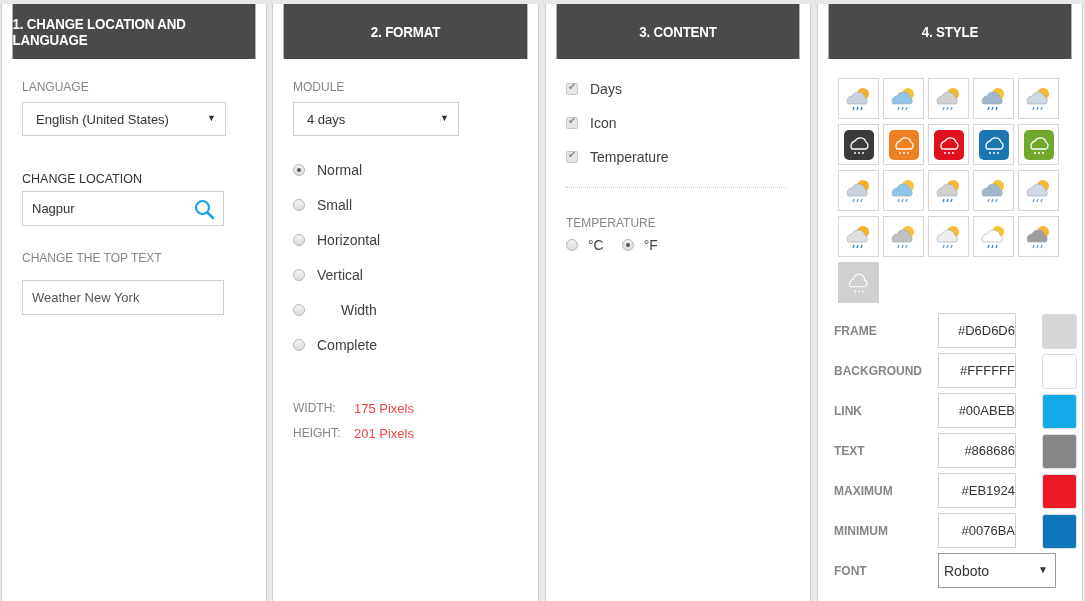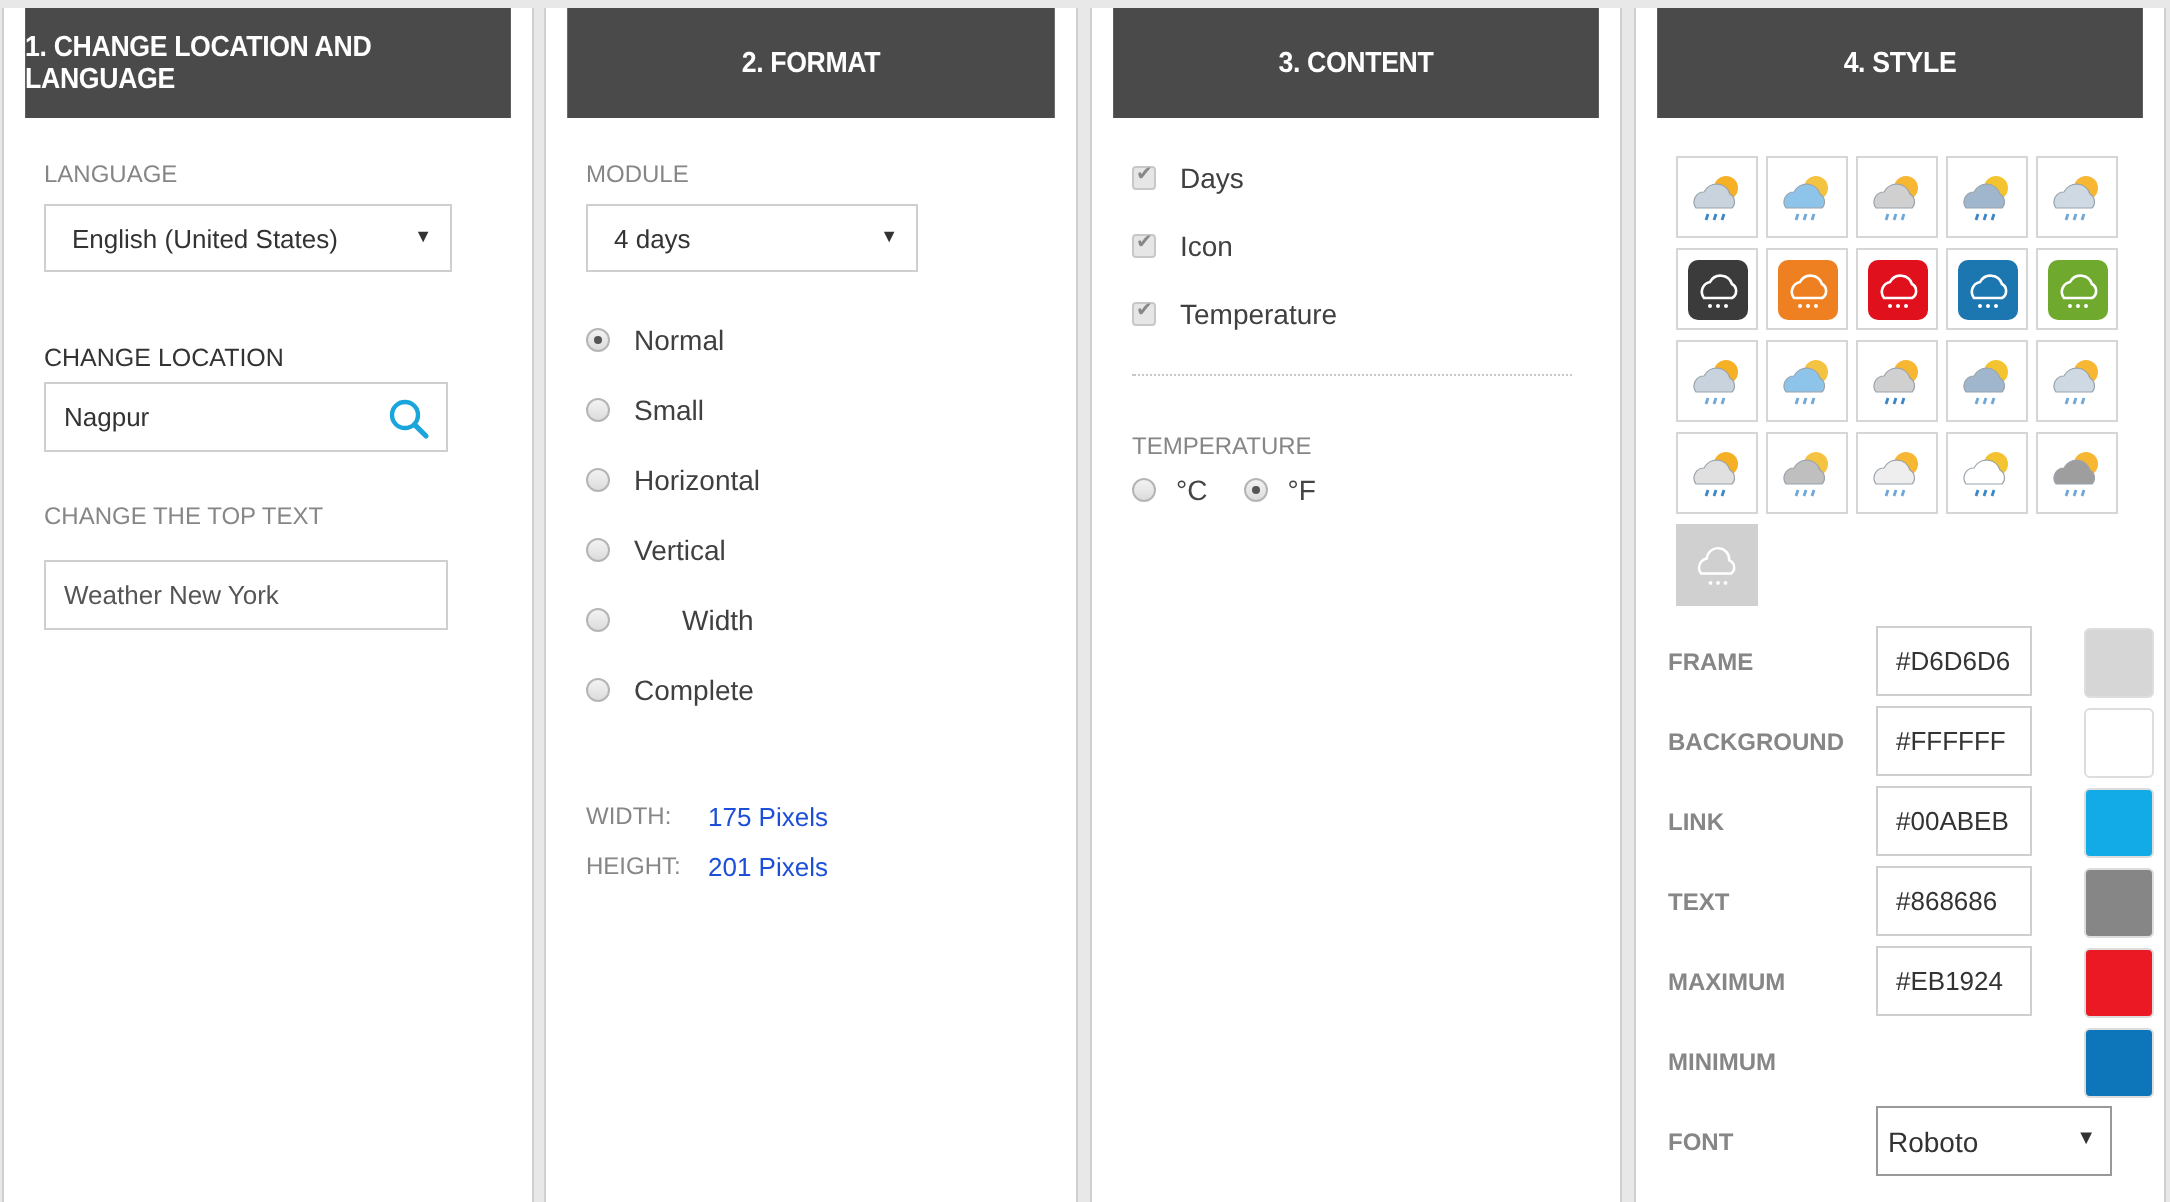--- a/index.html
+++ b/index.html
@@ -16,28 +16,28 @@
   .select { position: absolute; height: 34px; border: 1px solid #cfcfcf; background: #fff; font-size: 13px; color: #333; display: flex; align-items: center; padding-left: 13px; }
   .select .arrow { position: absolute; right: 9px; top: 10px; font-size: 9px; color: #333; }
   .input { position: absolute; height: 35px; border: 1px solid #cfcfcf; background: #fff; font-size: 13px; display: flex; align-items: center; padding-left: 9px; color: #555; }
   .radio-row { position: absolute; left: 20px; display: flex; align-items: center; font-size: 14px; color: #404040; }
   .radio { width: 12px; height: 12px; border-radius: 50%; border: 1px solid #b5b5b5; background: linear-gradient(#f3f3f3, #dcdcdc); margin-right: 12px; position: relative; }
   .radio.checked::after { content: ""; position: absolute; left: 3px; top: 3px; width: 4px; height: 4px; border-radius: 50%; background: #555; }
   .check { width: 12px; height: 12px; border: 1px solid #c8c8c8; background: #e6e6e6; border-radius: 2px; margin-right: 12px; position: relative; }
   .check::after { content: "✔"; position: absolute; left: 1px; top: -3px; font-size: 10px; color: #888; }
   .dim-row { position: absolute; left: 20px; font-size: 13px; display: flex; }
   .dim-row .k { color: #868686; width: 61px; font-size: 12px; }
-  .dim-row .v { color: #1d4ed8; }
+  .dim-row .v { color: #ef4444; }
   .divider { position: absolute; left: 20px; width: 220px; border-top: 1px dotted #c8c8c8; }
   .icon-grid { position: absolute; left: 20px; top: 74px; display: grid; grid-template-columns: repeat(5, 41px); grid-gap: 4px 4px; gap: 5px 4px; }
   .icon-cell { width: 41px; height: 41px; border: 1px solid #d6d6d6; background: #fff; display: flex; align-items: center; justify-content: center; cursor: pointer; }
   .icon-cell.selected { background: #d0d0d0; border-color: #d0d0d0; }
   .color-row { position: absolute; left: 16px; width: 245px; height: 35px; }
   .color-row .cl { position: absolute; left: 0; top: 11px; font-size: 12px; color: #868686; font-weight: bold; }
-  .color-row .ci { position: absolute; left: 104px; top: 0; width: 78px; height: 35px; border: 1px solid #cfcfcf; font-size: 13px; color: #333; display: flex; align-items: center; padding-left: 9px; }
+  .color-row .ci { position: absolute; left: 104px; top: 0; width: 78px; height: 35px; border: 1px solid #cfcfcf; font-size: 13px; color: #333; display: flex; align-items: center; padding-left: 9px; justify-content: flex-end; }
   .color-row .sw { position: absolute; left: 208px; top: 1px; width: 35px; height: 35px; border-radius: 3px; border: 1px solid #ddd; }
 </style>
 </head>
 <body>
 
 <div class="panel" id="p1">
   <div class="panel-header">
       <span>1. CHANGE LOCATION AND LANGUAGE</span>
     </div>
   <div class="label" style="left:20px;top:76px;">LANGUAGE</div>
@@ -357,20 +357,23 @@
       </div>
       <div class="color-row" style="top: 469px;">
         <span class="cl">MAXIMUM</span>
       <div class="ci">
           <span>#EB1924</span>
         </div>
       <div class="sw" style="background:#eb1924"></div>
       </div>
       <div class="color-row" style="top: 509px;">
         <span class="cl">MINIMUM</span>
+      <div class="ci">
+          <span>#0076BA</span>
+        </div>
       <div class="sw" style="background:#0d76ba"></div>
       </div>
     </div>
   <div class="color-row" style="top:549px;">
     <span class="cl">FONT</span>
   </div>
   <div class="select" style="left:120px;top:549px;width:118px;height:35px;padding-left:5px;font-size:14px;border-color:#999;">
     <span>Roboto</span>
     <span class="arrow" style="top:10px;right:7px;font-size:10px;">▼</span>
   </div>

